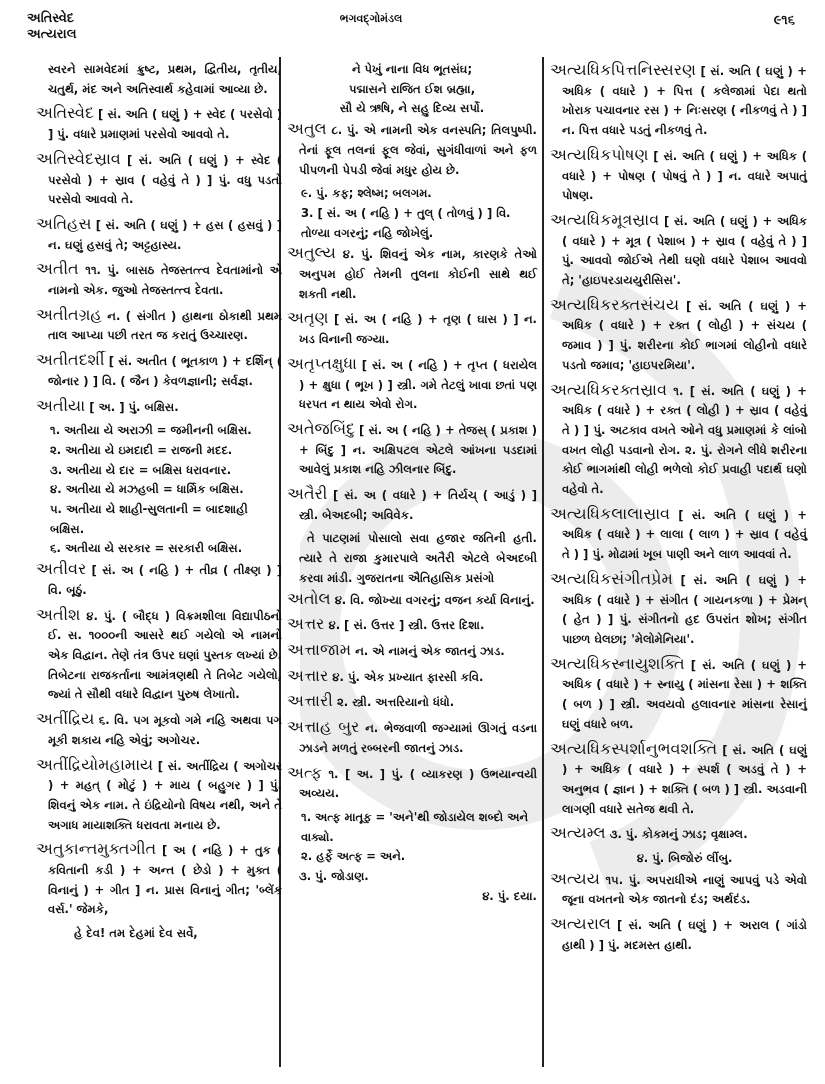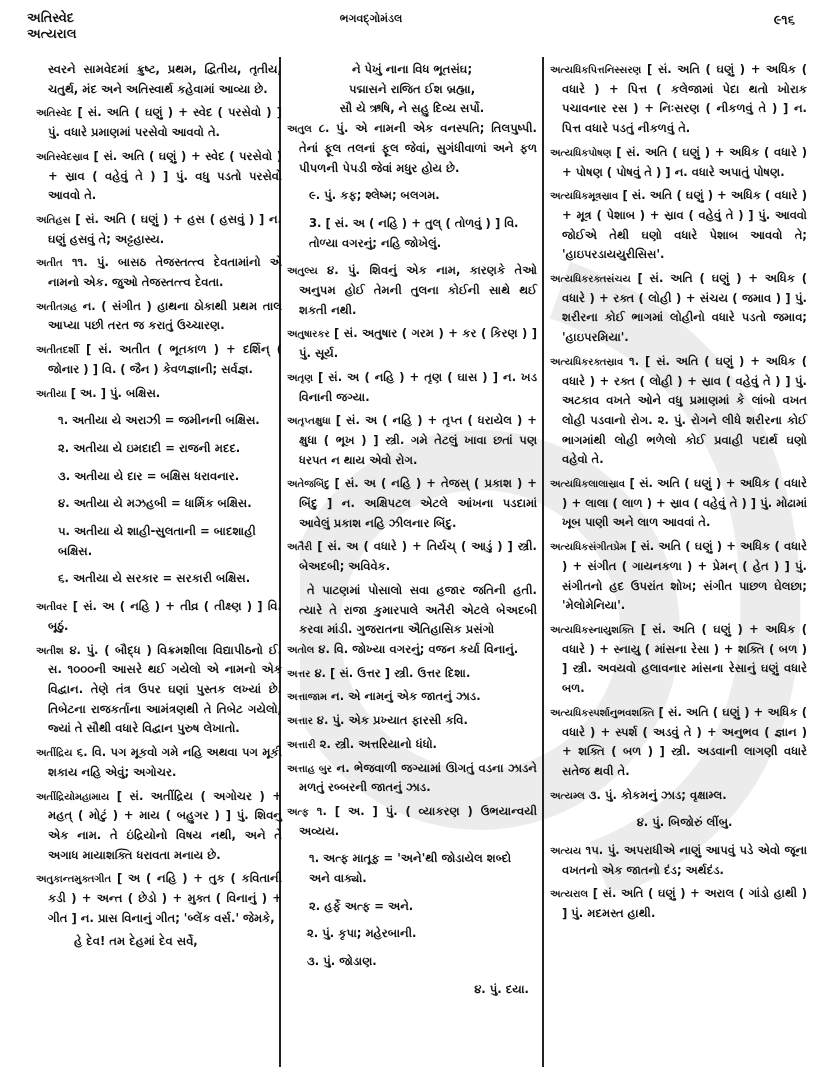--- a/index.html
+++ b/index.html
@@ -13,22 +13,22 @@
                 font-weight: bold; font-size: 11px; }
   .hdr-right { position: absolute; right: 30px; top: 12px; font-weight: bold; font-size: 13px; }
   .col { position: absolute; top: 60px; font-size: 11.6px; line-height: 19.7px; font-weight: 600; }
   .col1 { left: 36px; width: 246px; }
   .col2 { left: 287px; width: 250px; }
   .col3 { left: 550px; width: 257px; }
   .divider { position: absolute; width: 2px; background: #222; }
   .d1 { left: 279px; top: 57px; height: 1010px; }
   .d2 { left: 542px; top: 57px; height: 1010px; }
   .entry { margin: 0 0 4px 0; text-align: justify; padding-left: 12px; text-indent: -12px; }
-  .hw { font-weight: 700; font-size: 10px; }
-  .sub { margin: 8px; padding-left: 14px; text-indent: 0; }
+  .hw { font-weight: 400; font-size: 16px; }
+  .sub { margin: 0; padding-left: 14px; text-indent: 0; }
   .verse { margin: 0; text-align: center; }
   .cont { margin: 0 0 4px 0; text-align: justify; padding-left: 12px; }
   .quote { margin: 0; padding-left: 12px; text-indent: 8px; text-align: justify; }
 </style>
 </head>
 <body>
 
 <div class="page">
 
   <svg class="watermark" viewBox="0 0 520 640">
@@ -75,36 +75,34 @@
     <div id="col2-verse">
         <p class="verse">ને પેખું નાના વિધ ભૂતસંઘ;</p>
         <p class="verse">પદ્માસને રાજિત ઈશ બ્રહ્મા,</p>
         <p class="verse">સૌ યે ઋષિ, ને સહુ દિવ્ય સર્પો.</p>
       </div>
     <div id="col2-entries">
         <p class="entry"><span class="hw">અતુલ</span> <span>૮. પું. એ નામની એક વનસ્પતિ; તિલપુષ્પી. તેનાં ફૂલ તલનાં ફૂલ જેવાં, સુગંધીવાળાં અને ફળ પીપળની પેપડી જેવાં મધુર હોય છે.</span></p>
         <p class="sub">૯. પું. કફ; શ્લેષ્મ; બલગમ.</p>
         <p class="sub">3. [ સં. અ ( નહિ ) + તુલ્ ( તોળવું ) ] વિ. તોળ્યા વગરનું; નહિ જોખેલું.</p>
         <p class="entry"><span class="hw">અતુલ્ય</span> <span>૪. પું. શિવનું એક નામ, કારણકે તેઓ અનુપમ હોઈ તેમની તુલના કોઈની સાથે થઈ શકતી નથી.</span></p>
-        <p class="entry"><span class="hw">અતુષારકર</span> <span>[ સં. અતુષાર ( ગરમ ) + કર ( કિરણ ) ] પું. સૂર્ય.</span></p>
         <p class="entry"><span class="hw">અતૃણ</span> <span>[ સં. અ ( નહિ ) + તૃણ ( ઘાસ ) ] ન. ખડ વિનાની જગ્યા.</span></p>
         <p class="entry"><span class="hw">અતૃપ્તક્ષુધા</span> <span>[ સં. અ ( નહિ ) + તૃપ્ત ( ધરાયેલ ) + ક્ષુધા ( ભૂખ ) ] સ્ત્રી. ગમે તેટલું ખાવા છતાં પણ ધરપત ન થાય એવો રોગ.</span></p>
         <p class="entry"><span class="hw">અતેજબિંદુ</span> <span>[ સં. અ ( નહિ ) + તેજસ્ ( પ્રકાશ ) + બિંદુ ] ન. અક્ષિપટલ એટલે આંખના પડદામાં આવેલું પ્રકાશ નહિ ઝીલનાર બિંદુ.</span></p>
         <p class="entry"><span class="hw">અતૈરી</span> <span>[ સં. અ ( વધારે ) + તિર્યચ્ ( આડું ) ] સ્ત્રી. બેઅદબી; અવિવેક.</span></p>
         <p class="quote" style="margin-bottom: 0;">તે પાટણમાં પોસાલો સવા હજાર જતિની હતી. ત્યારે તે રાજા કુમારપાલે અતૈરી એટલે બેઅદબી કરવા માંડી. ગુજરાતના ઐતિહાસિક પ્રસંગો</p>
         <p class="entry"><span class="hw">અતોલ</span> <span>૪. વિ. જોખ્યા વગરનું; વજન કર્યા વિનાનું.</span></p>
         <p class="entry"><span class="hw">અત્તર</span> <span>૪. [ સં. ઉત્તર ] સ્ત્રી. ઉત્તર દિશા.</span></p>
         <p class="entry"><span class="hw">અત્તાજામ</span> <span>ન. એ નામનું એક જાતનું ઝાડ.</span></p>
         <p class="entry"><span class="hw">અત્તાર</span> <span>૪. પું. એક પ્રખ્યાત ફારસી કવિ.</span></p>
         <p class="entry"><span class="hw">અત્તારી</span> <span>૨. સ્ત્રી. અત્તરિયાનો ધંધો.</span></p>
         <p class="entry"><span class="hw">અત્તાહ બુર</span> <span>ન. ભેજવાળી જગ્યામાં ઊગતું વડના ઝાડને મળતું રબ્બરની જાતનું ઝાડ.</span></p>
         <p class="entry"><span class="hw">અત્ફ</span> <span>૧. [ અ. ] પું. ( વ્યાકરણ ) ઉભયાન્વયી અવ્યય.</span></p>
         <p class="sub">૧. અત્ફ માતૂફ = 'અને'થી જોડાયેલ શબ્દો અને વાક્યો.</p>
         <p class="sub">૨. હર્ફે અત્ફ = અને.</p>
-        <p class="sub" style="padding-left: 12px;">૨. પું. કૃપા; મહેરબાની.</p>
         <p class="sub" style="padding-left: 12px;">૩. પું. જોડાણ.</p>
         <p class="sub" style="padding-left: 12px; text-align: right;">૪. પું. દયા.</p>
       </div>
   </div>
 
   <div class="col col3" id="col3">
     <div id="col3-entries">
         <p class="entry"><span class="hw">અત્યધિકપિત્તનિસ્સરણ</span> <span>[ સં. અતિ ( ઘણું ) + અધિક ( વધારે ) + પિત્ત ( કલેજામાં પેદા થતો ખોરાક પચાવનાર રસ ) + નિઃસરણ ( નીકળવું તે ) ] ન. પિત્ત વધારે પડતું નીકળવું તે.</span></p>
         <p class="entry"><span class="hw">અત્યધિકપોષણ</span> <span>[ સં. અતિ ( ઘણું ) + અધિક ( વધારે ) + પોષણ ( પોષવું તે ) ] ન. વધારે અપાતું પોષણ.</span></p>
         <p class="entry"><span class="hw">અત્યધિકમૂત્રસ્રાવ</span> <span>[ સં. અતિ ( ઘણું ) + અધિક ( વધારે ) + મૂત્ર ( પેશાબ ) + સ્રાવ ( વહેવું તે ) ] પું. આવવો જોઈએ તેથી ઘણો વધારે પેશાબ આવવો તે; 'હાઇપરડાયયુરીસિસ'.</span></p>

